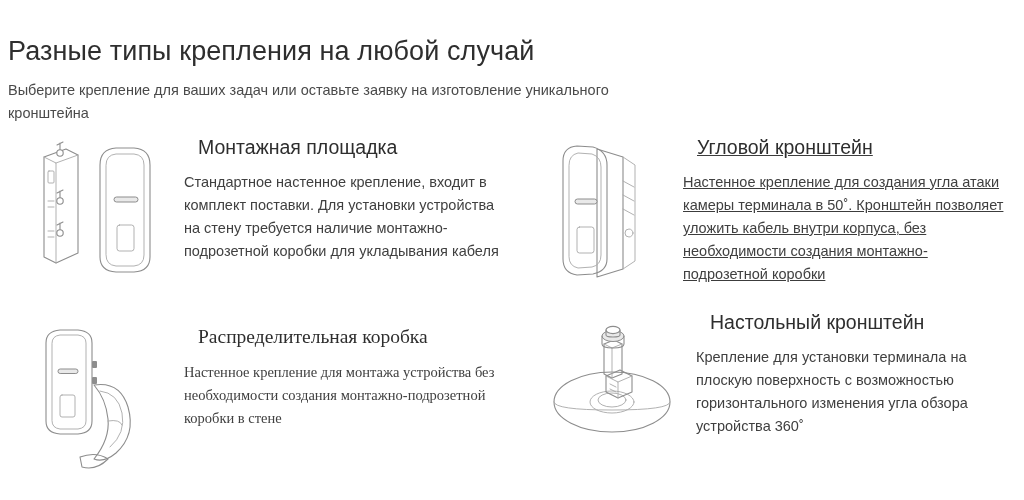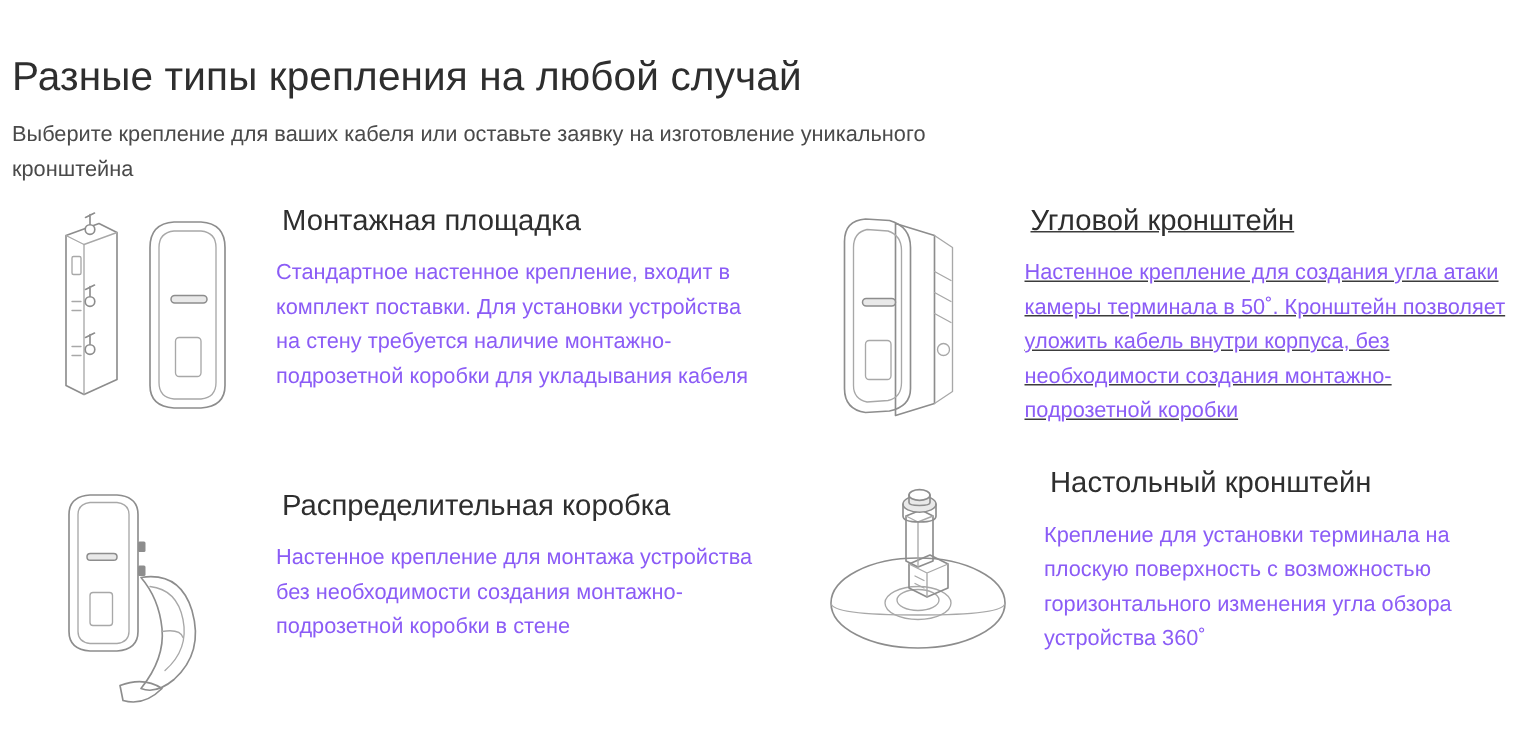--- a/index.html
+++ b/index.html
@@ -51,55 +51,55 @@
     flex: 0 0 auto;
     position: relative;
   }
   .feature-text {
     flex: 1 1 auto;
   }
   .feature-title {
     font-size: 19.5px;
     font-weight: 400;
     color: #2e2e2e;
-    margin: 0 0 12px 4px;
+    margin: 0 0 12px 14px;
     line-height: 24px;
   }
   .feature-desc {
     font-size: 14.5px;
     line-height: 23px;
-    color: #8b5cf6;
+    color: #404040;
     margin: 0;
   }
 
   
   #feature-0 { left: 8px;   top: 135px; width: 500px; }
   #feature-1 { left: 527px; top: 135px; width: 480px; text-decoration: underline; }
   #feature-2 { left: 8px;   top: 325px; width: 500px; }
   #feature-3 { left: 540px; top: 310px; width: 480px; }
 
   #feature-0 .feature-text { padding-left: 6px; width: 320px; }
   #feature-1 .feature-text { padding-left: 6px; width: 330px; }
-  #feature-2 .feature-text { padding-left: 6px; width: 320px; }
+  #feature-2 .feature-text { padding-left: 6px; width: 320px; font-family: Liberation Serif, serif; }
   #feature-3 .feature-text { padding-left: 6px; width: 330px; }
 
   svg { display: block; }
   .ln { fill: none; stroke: #8d8d8d; stroke-width: 1.1; stroke-linejoin: round; stroke-linecap: round; }
   .ln-thin { fill: none; stroke: #a8a8a8; stroke-width: 0.9; stroke-linejoin: round; stroke-linecap: round; }
   .fill-w { fill: #ffffff; stroke: #8d8d8d; stroke-width: 1.1; }
   .fill-g { fill: #e9e9e9; stroke: #8d8d8d; stroke-width: 1; }
   .fill-d { fill: #8d8d8d; stroke: none; }
 </style>
 </head>
 <body>
 
 <div class="page">
 
   <h1 class="page-title">Разные типы крепления на любой случай</h1>
-  <p class="page-subtitle">Выберите крепление для ваших кабеля или оставьте заявку на изготовление уникального кронштейна</p>
+  <p class="page-subtitle">Выберите крепление для ваших задач или оставьте заявку на изготовление уникального кронштейна</p>
 
   <div class="feature" id="feature-0">
     <div class="feature-illustration">
       <svg width="170" height="150" viewBox="0 0 170 150" aria-hidden="true">
 
         <path class="ln" d="M36 22 L58 14 L70 20 L70 118 L48 128 L36 122 Z"></path>
         <path class="ln-thin" d="M36 22 L48 28 L48 128"></path>
         <path class="ln-thin" d="M48 28 L70 20"></path>
         <rect class="ln-thin" x="40" y="36" width="6" height="12" rx="1"></rect>
         <path class="ln-thin" d="M40 66 L46 66 M40 72 L46 72"></path>

